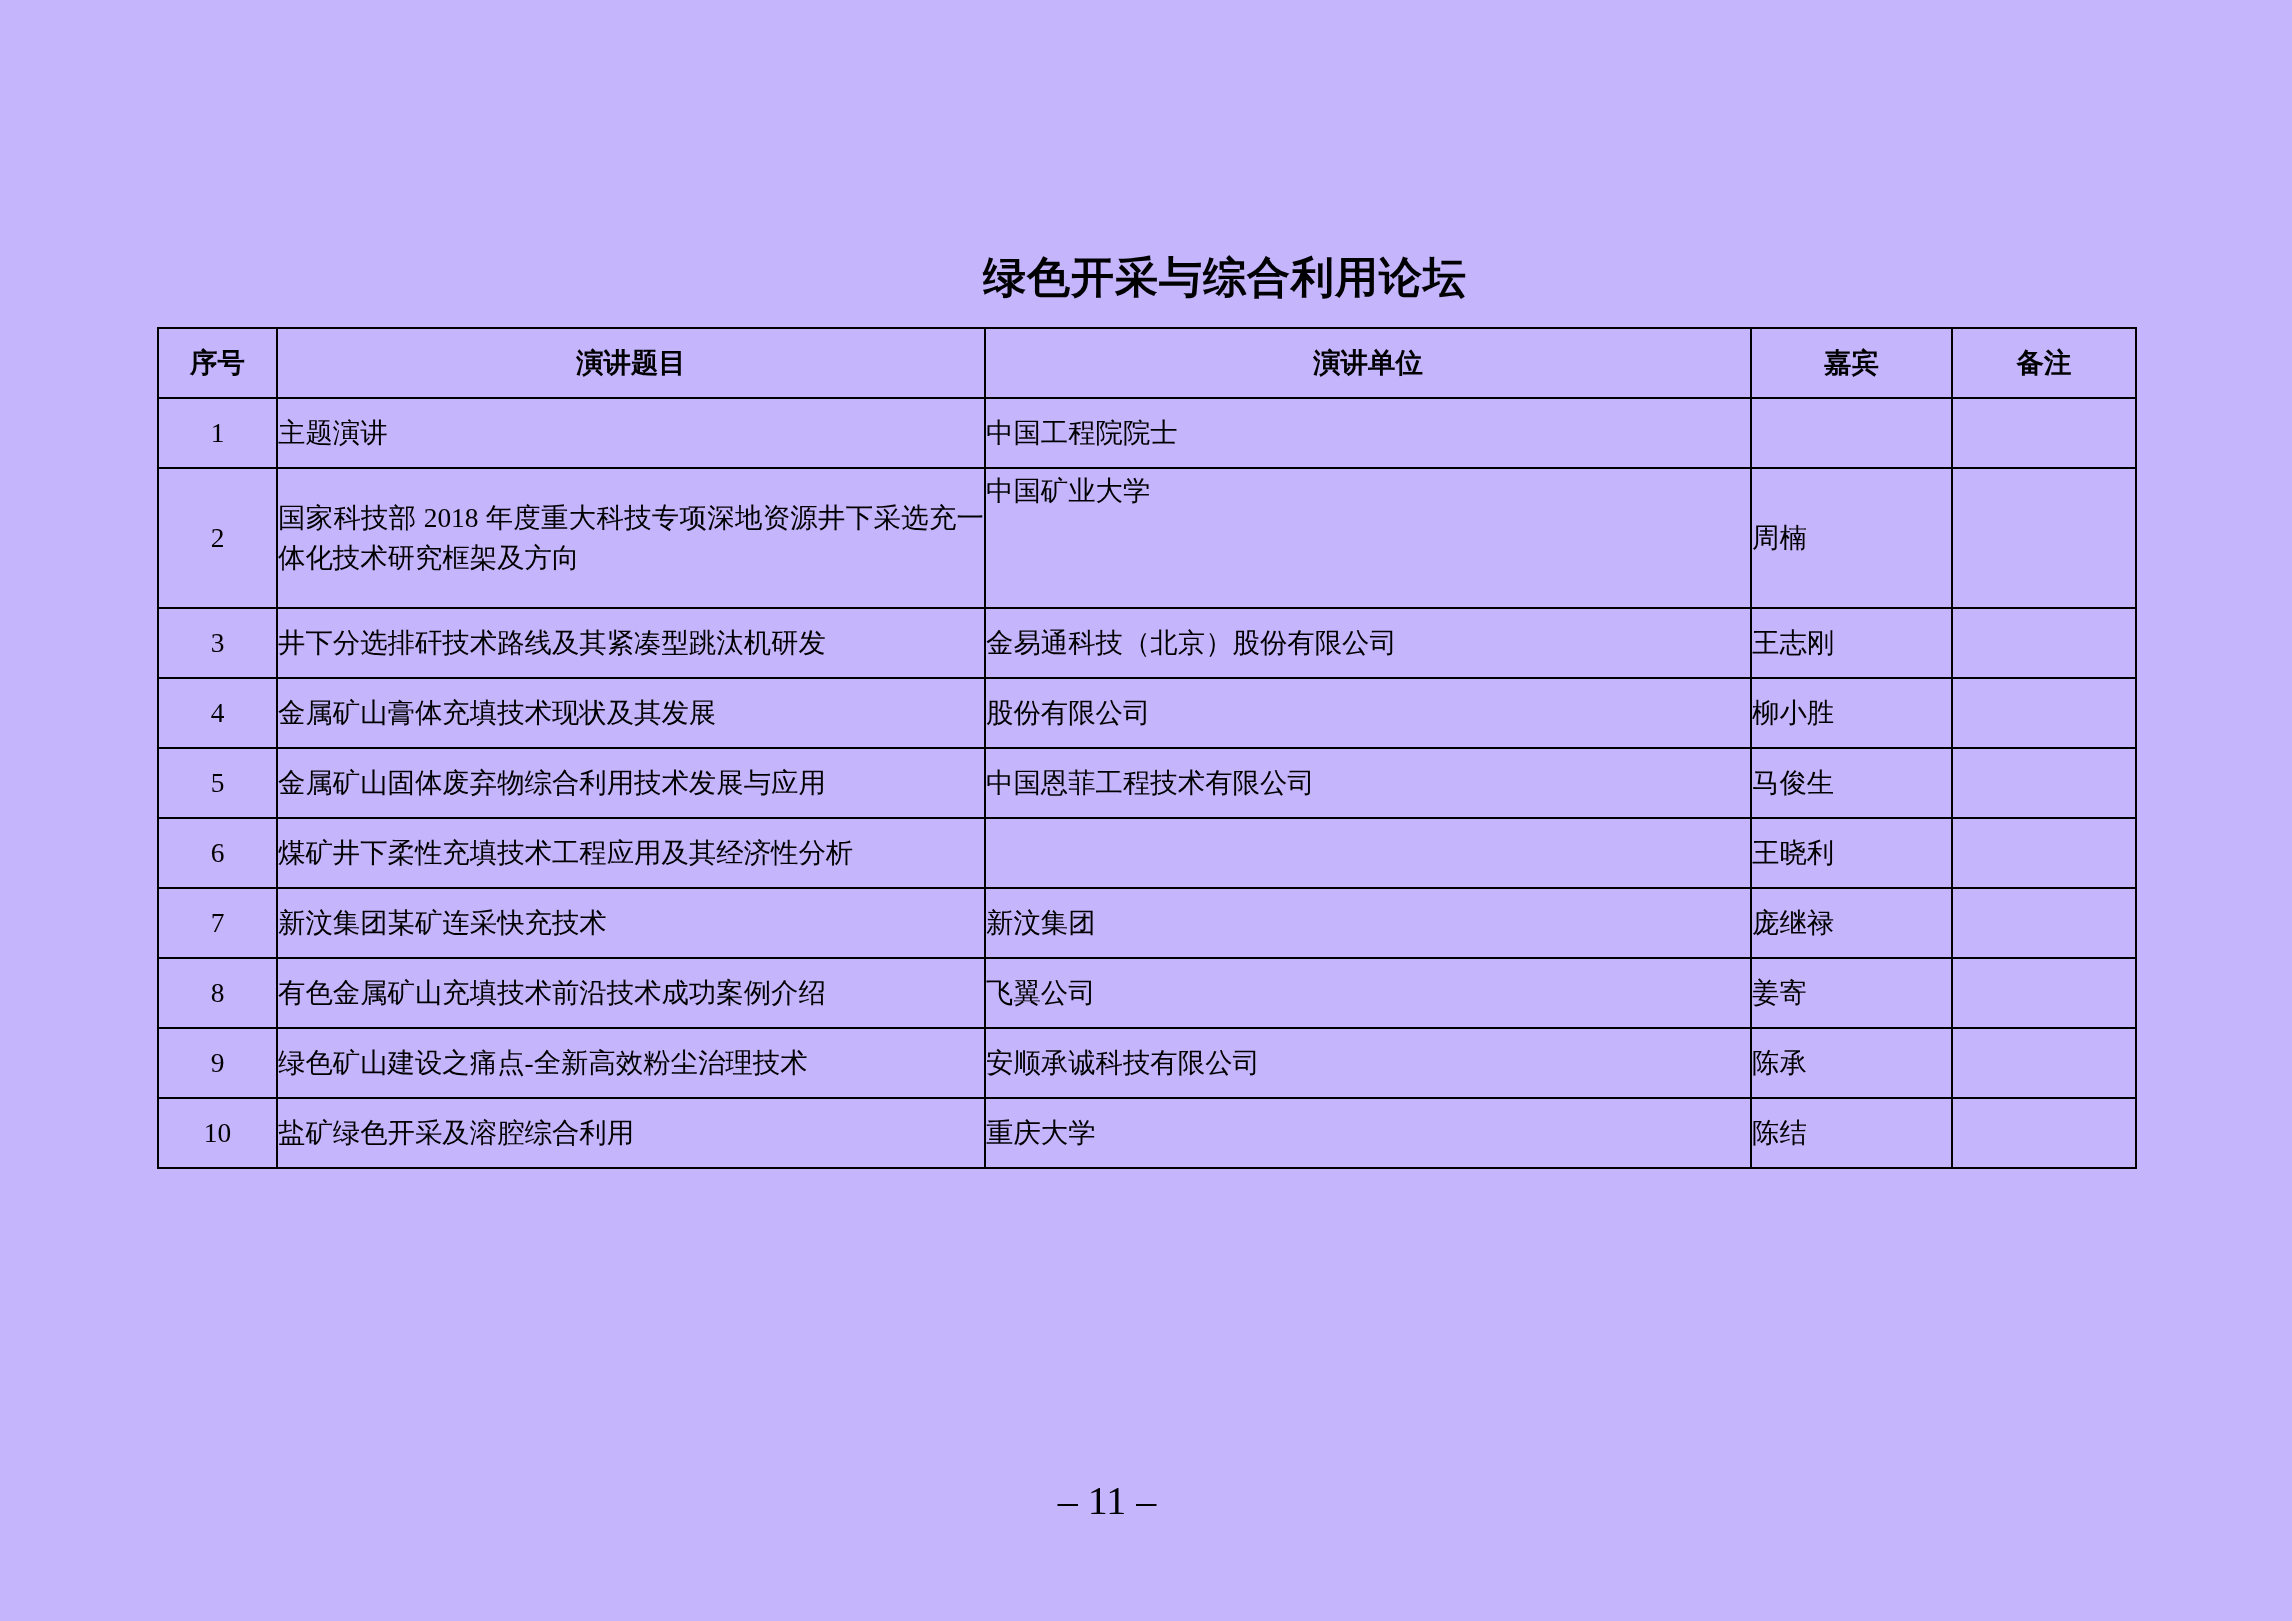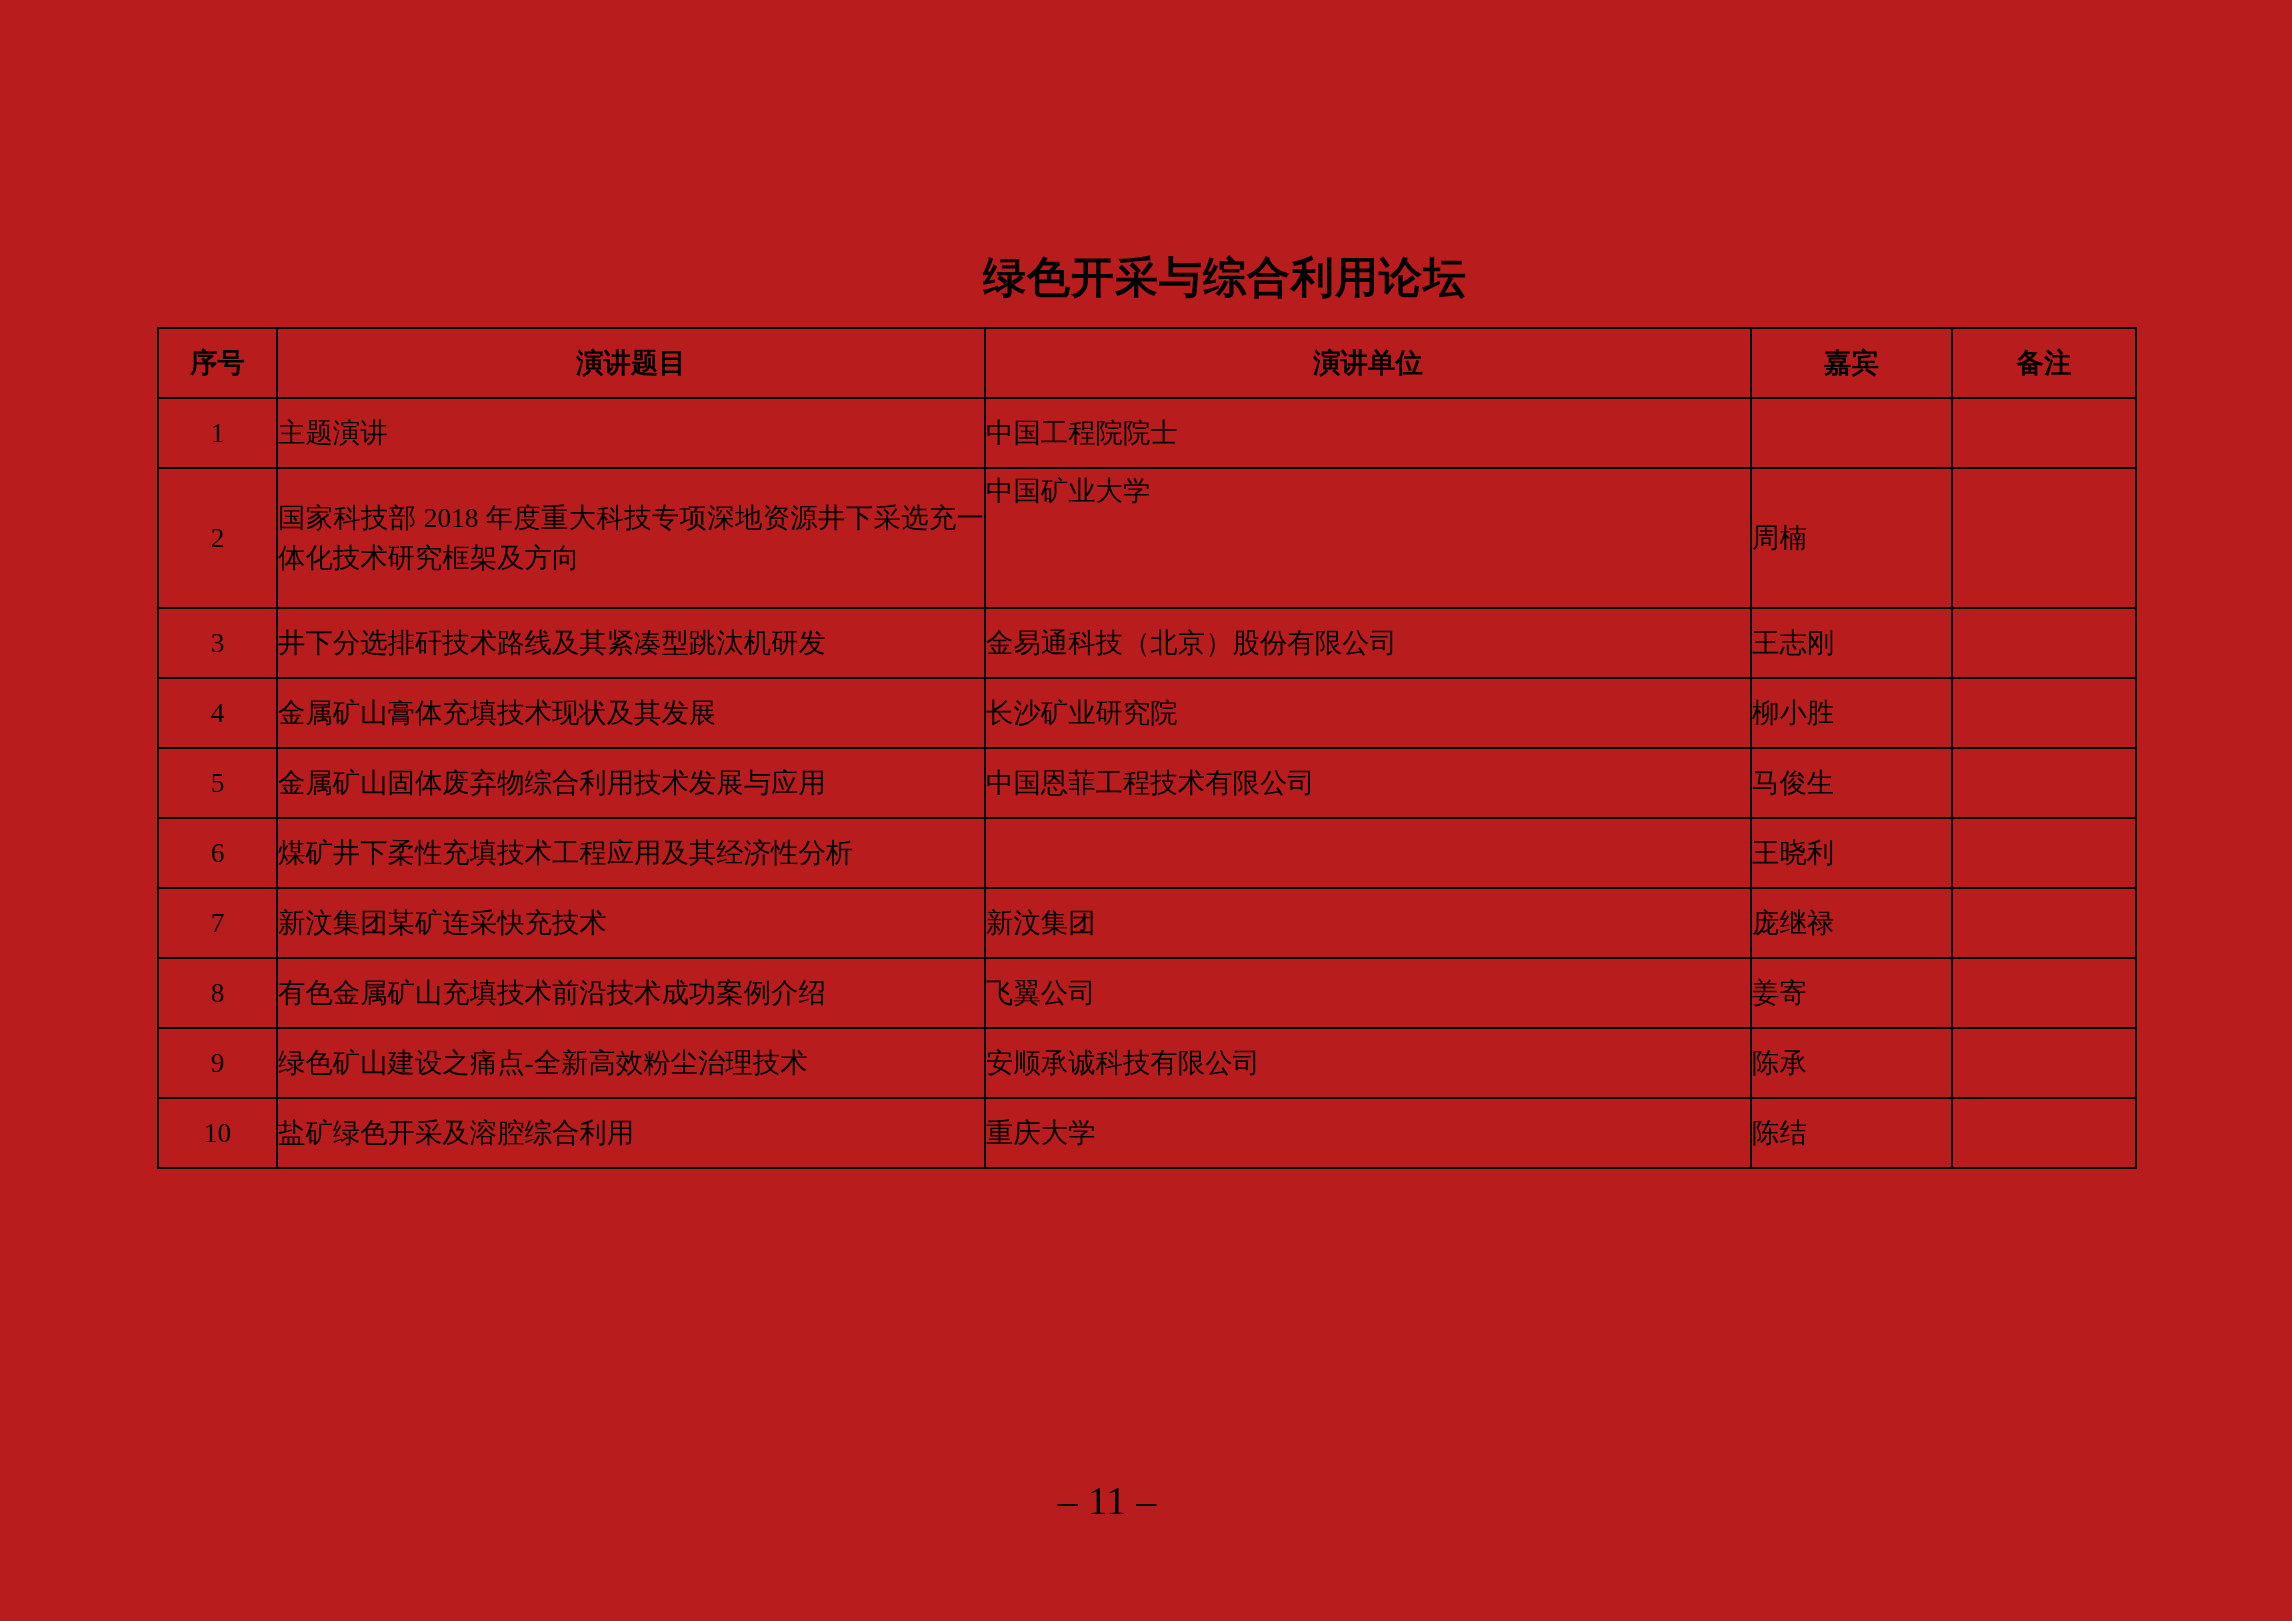--- a/index.html
+++ b/index.html
@@ -1,20 +1,20 @@
 <!DOCTYPE html>
 <html><head>
 <meta charset="utf-8">
 <style>
   html, body { margin: 0; padding: 0; background: #e8e8e8; }
   .doc {
     position: relative;
     width: 2293px;
     height: 1621px;
-    background: #b91c1c;
+    background: #c4b5fd;
     color: #000000;
     font-family: "Liberation Serif", "DejaVu Serif", serif;
     overflow: hidden;
   }
   .title {
     position: absolute;
     left: 983px;
     top: 249px;
     font-size: 43px;
     font-weight: 700;
@@ -102,21 +102,21 @@
         <tr>
     <td class="c-no">3</td>
     <td class="c-topic">井下分选排矸技术路线及其紧凑型跳汰机研发</td>
     <td class="c-unit">金易通科技（北京）股份有限公司</td>
     <td class="c-guest">王志刚</td>
     <td class="c-remark"></td>
   </tr>
         <tr>
     <td class="c-no">4</td>
     <td class="c-topic">金属矿山膏体充填技术现状及其发展</td>
-    <td class="c-unit">长沙矿业研究院</td>
+    <td class="c-unit">股份有限公司</td>
     <td class="c-guest">柳小胜</td>
     <td class="c-remark"></td>
   </tr>
         <tr>
     <td class="c-no">5</td>
     <td class="c-topic">金属矿山固体废弃物综合利用技术发展与应用</td>
     <td class="c-unit">中国恩菲工程技术有限公司</td>
     <td class="c-guest">马俊生</td>
     <td class="c-remark"></td>
   </tr>

